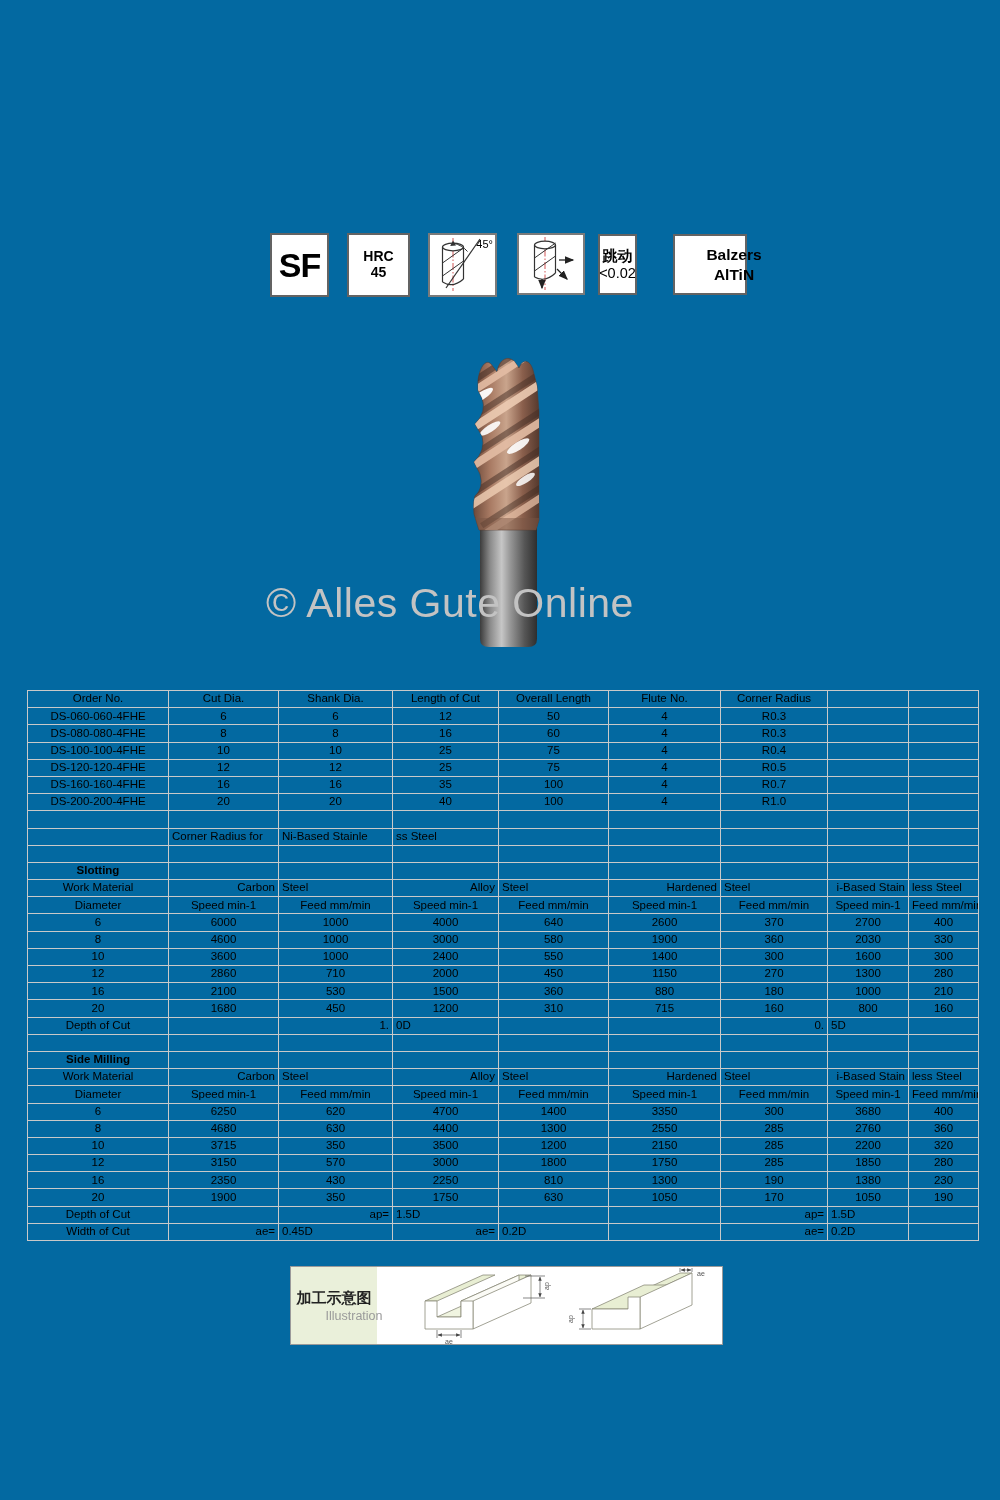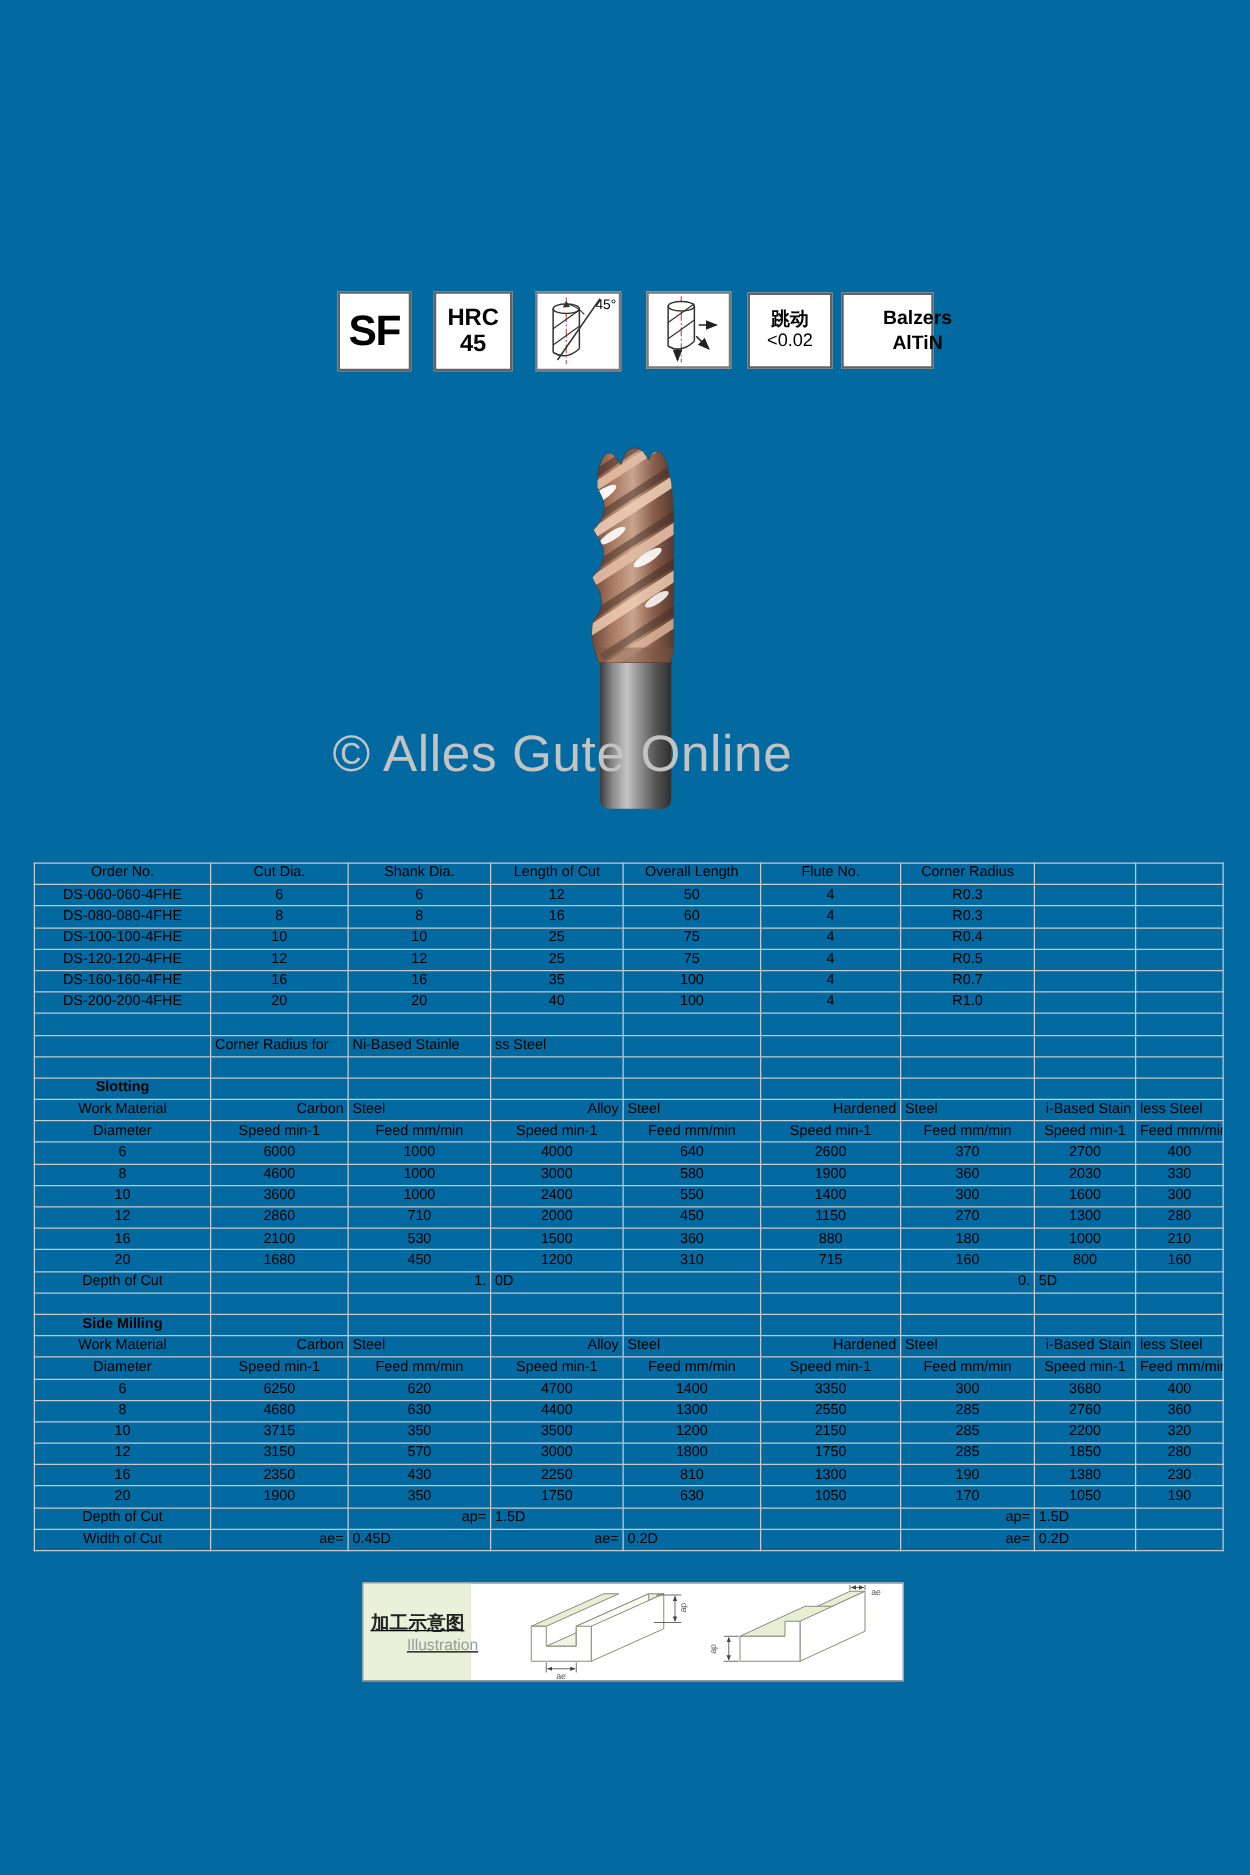--- a/index.html
+++ b/index.html
@@ -7,24 +7,24 @@
     position:relative; width:1000px; height:1500px; background:#0369a1;
     font-family:"Liberation Sans", sans-serif; color:#000; overflow:hidden;
   }
   
   .badge {
     position:absolute; box-sizing:border-box; background:#fff;
     border:2px solid #636363; display:flex; flex-direction:column;
     align-items:center; justify-content:center; text-align:center;
   }
   .badge-sf     { left:270px; top:233px; width:59px; height:64px; font-size:34px; font-weight:bold; letter-spacing:-1px; }
-  .badge-hrc    { left:347px; top:233px; width:63px; height:64px; font-size:19px; font-weight:bold; line-height:1.12; }
+  .badge-hrc    { left:347px; top:233px; width:63px; height:64px; font-size:14px; font-weight:bold; line-height:1.12; }
   .badge-helix  { left:428px; top:233px; width:69px; height:64px; border-color:#7a7a7a; }
   .badge-runout { left:517px; top:233px; width:68px; height:62px; border-color:#7a7a7a; }
-  .badge-tir    { left:598px; top:234px; width:68px; height:61px; }
+  .badge-tir    { left:598px; top:234px; width:39px; height:61px; }
   .badge-coat   { left:673px; top:234px; width:74px; height:61px; font-weight:bold; font-size:15.5px; line-height:1.25;padding-left:48px; }
   .badge-tir .l1 { font-weight:bold; font-size:15px; line-height:1.2; }
   .badge-tir .l2 { font-size:14.5px; line-height:1.2; }
   .angle-label { position:absolute; right:2px; top:3px; font-size:11px; }
   
   #tool-svg { position:absolute; left:470px; top:352px; }
   #watermark {
     position:absolute; left:266px; top:580px; font-size:41px; color:#c3c3c3;
     white-space:nowrap; letter-spacing:0.5px;
   }
@@ -39,21 +39,21 @@
   table.sheet td.al { text-align:left; }
   table.sheet td.ar { text-align:right; }
   table.sheet td.bold { font-weight:bold; }
   
   #illu-box {
     position:absolute; left:290px; top:1266px; width:433px; height:79px;
     box-sizing:border-box; border:1px solid #9a9a9a; background:#fff; display:flex;
   }
   #illu-label {
     width:86px; height:100%; background:#eaf0da; display:flex; flex-direction:column;
-    align-items:center; justify-content:center; flex:none;text-decoration:underline;
+    align-items:center; justify-content:center; flex:none;
   }
   #illu-label .cn { font-size:15px; font-weight:bold; color:#222; }
   #illu-label .en { font-size:12.5px; color:#9a9a9a; margin-top:1px;margin-left:40px; }
   #illu-diagrams { flex:1; position:relative; }
 </style>
 </head>
 <body>
 
 <div id="page">
 

